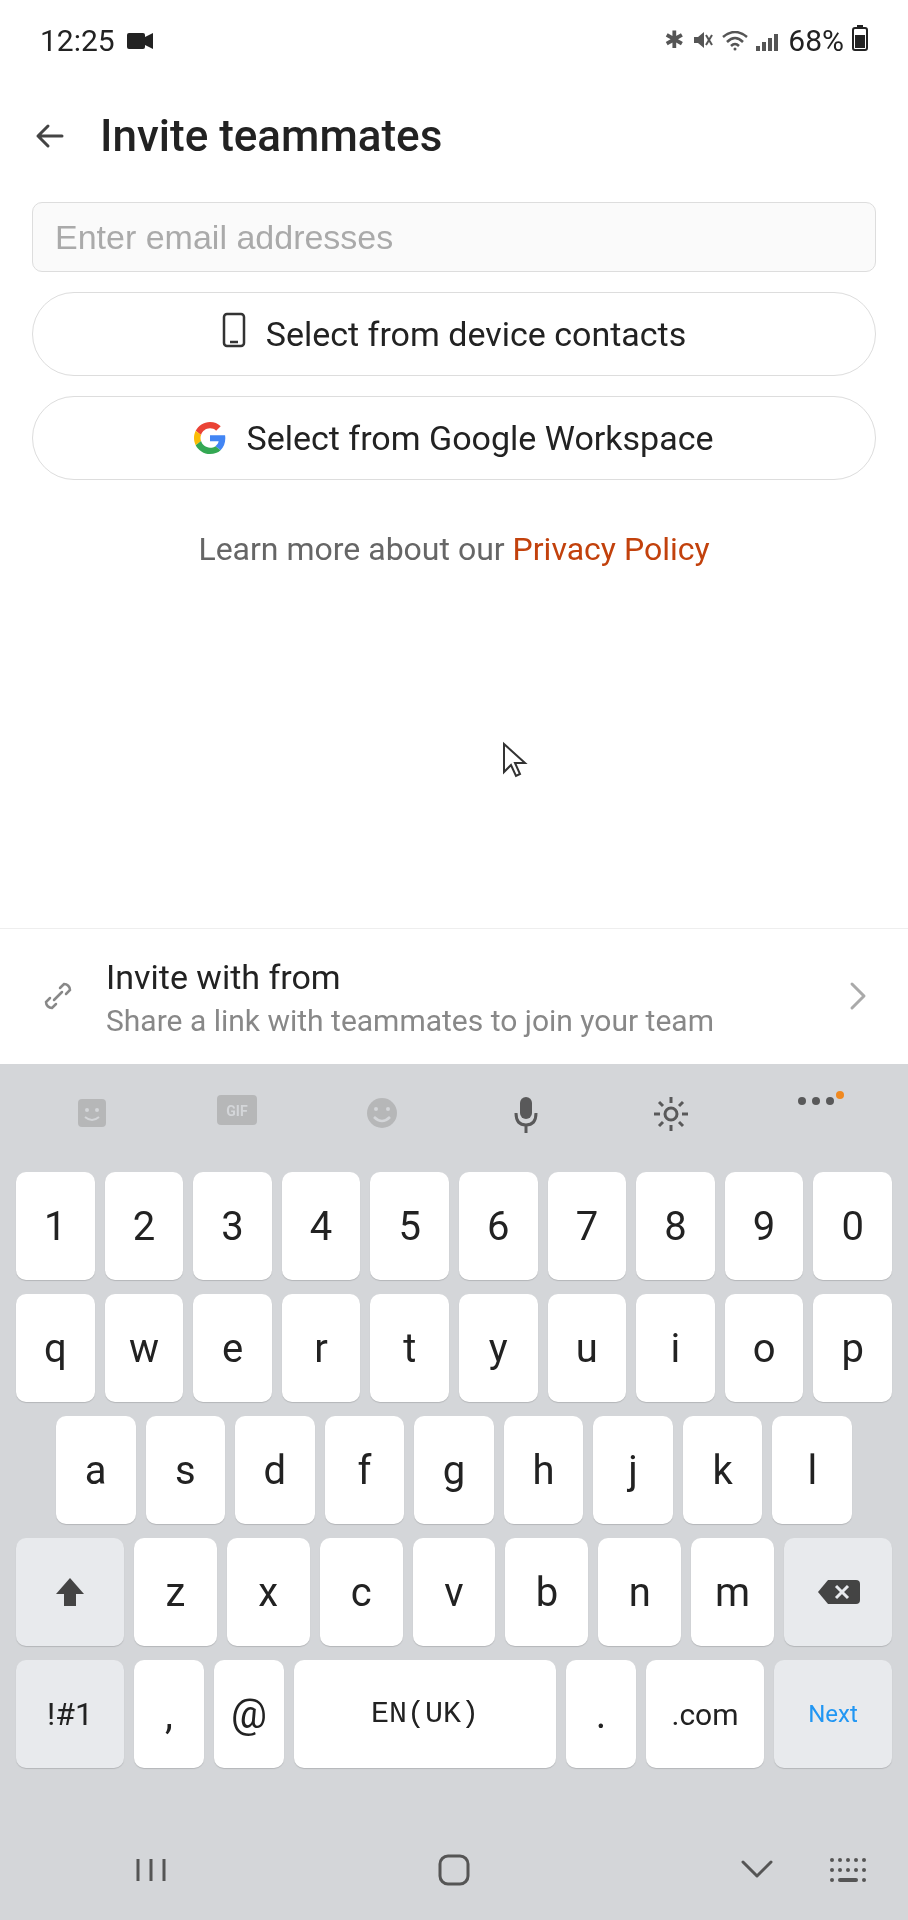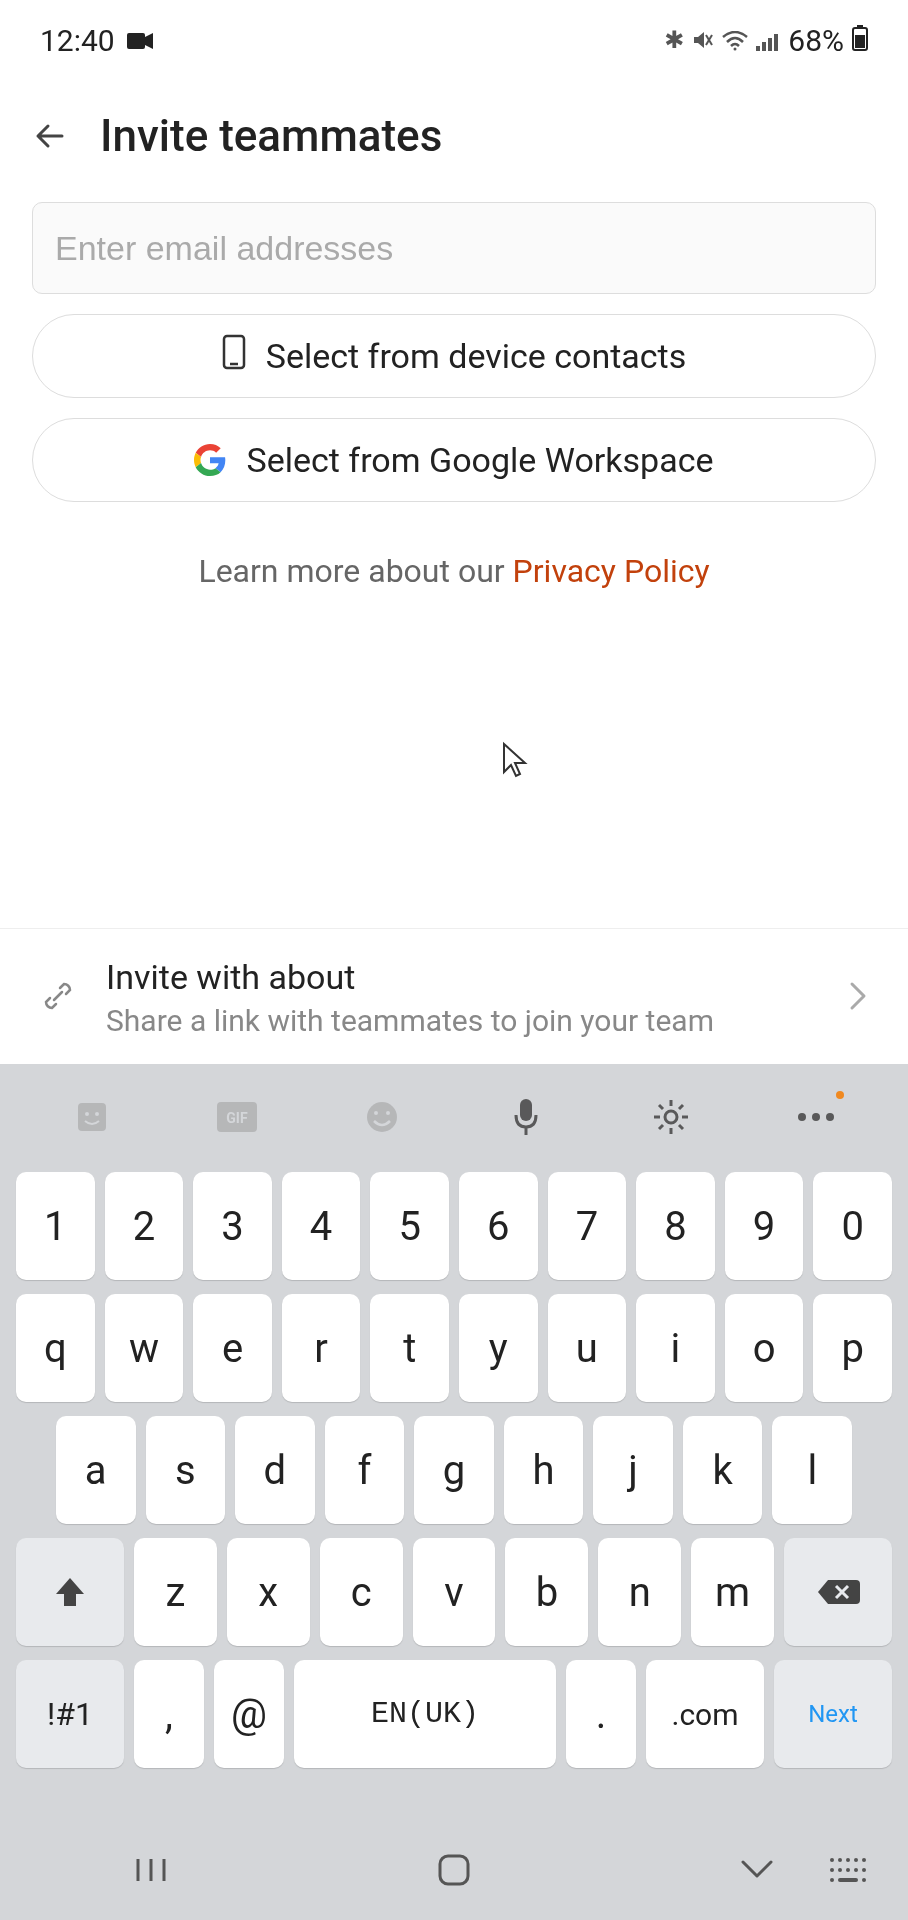--- a/index.html
+++ b/index.html
@@ -37,21 +37,21 @@
   }
   .header-title {
     font-size: 44px;
     font-weight: 500;
     color: #222;
   }
   
   .content { padding: 0 32px; }
   .email-input {
     width: 100%;
-    height: 92px;
+    height: 70px;
     border: 1px solid #ddd;
     border-radius: 10px;
     background: #fafafa;
     font-size: 34px;
     padding: 0 22px;
     color: #222;
     outline: none;
   }
   .email-input::placeholder { color: #aaa; }
   .option-btn {
@@ -99,21 +99,21 @@
     height: 856px;
     padding-top: 8px;
   }
   .kb-toolbar {
     display: flex;
     justify-content: space-around;
     align-items: center;
     height: 90px;
     padding: 0 20px;
   }
-  .kb-tool { width: 44px; height: 44px; display:flex; align-items:center; justify-content:center; opacity:0.5; }
+  .kb-tool { width: 44px; height: 44px; display:flex; justify-content:center; opacity:0.5; }
   .kb-tool.dark { opacity: 0.85; }
   .kb-more { position: relative; }
   .kb-more-dot { position:absolute; top:-4px; right:-6px; width:8px; height:8px; background:#f57c00; border-radius:50%; }
   .kb-rows { padding: 10px 16px 0 16px; }
   .kb-row { display: flex; gap: 10px; margin-bottom: 14px; justify-content: center; }
   .key {
     background: #fff;
     border-radius: 10px;
     height: 108px;
     display: flex;
@@ -156,21 +156,21 @@
   .google-g {
     width: 32px; height: 32px;
     position: relative;
   }
 </style>
 </head>
 <body>
 
 <div class="status-bar">
   <div class="status-left">
-    <span>12:40</span>
+    <span>12:25</span>
     <span>
       <svg width="26" height="20" viewBox="0 0 26 20">
           <rect x="0" y="2" width="18" height="16" rx="2" fill="#222"></rect>
           <path d="M18 6 L26 2 L26 18 L18 14 Z" fill="#222"></path>
         </svg>
     </span>
   </div>
   <div class="status-right">
     <span style="font-size:24px;color:#555;">✱</span>
     <span>
@@ -256,21 +256,21 @@
 
 <div class="invite-link-row">
   <span>
     <svg width="36" height="36" viewBox="0 0 36 36">
         <path d="M14 22 L22 14" stroke="#888" stroke-width="2.5" stroke-linecap="round"></path>
         <path d="M16 26 L12 30 A6 6 0 0 1 6 24 L10 20" stroke="#888" stroke-width="2.5" fill="none" stroke-linecap="round"></path>
         <path d="M20 10 L24 6 A6 6 0 0 1 30 12 L26 16" stroke="#888" stroke-width="2.5" fill="none" stroke-linecap="round"></path>
       </svg>
   </span>
   <div class="invite-link-text">
-    <div class="invite-link-title">Invite with about</div>
+    <div class="invite-link-title">Invite with from</div>
     <div class="invite-link-sub">Share a link with teammates to join your team</div>
   </div>
   <span>
     <svg width="20" height="32" viewBox="0 0 20 32">
         <path d="M4 4 L16 16 L4 28" stroke="#aaa" stroke-width="3" fill="none" stroke-linecap="round" stroke-linejoin="round"></path>
       </svg>
   </span>
 </div>
 
 <div class="keyboard">

